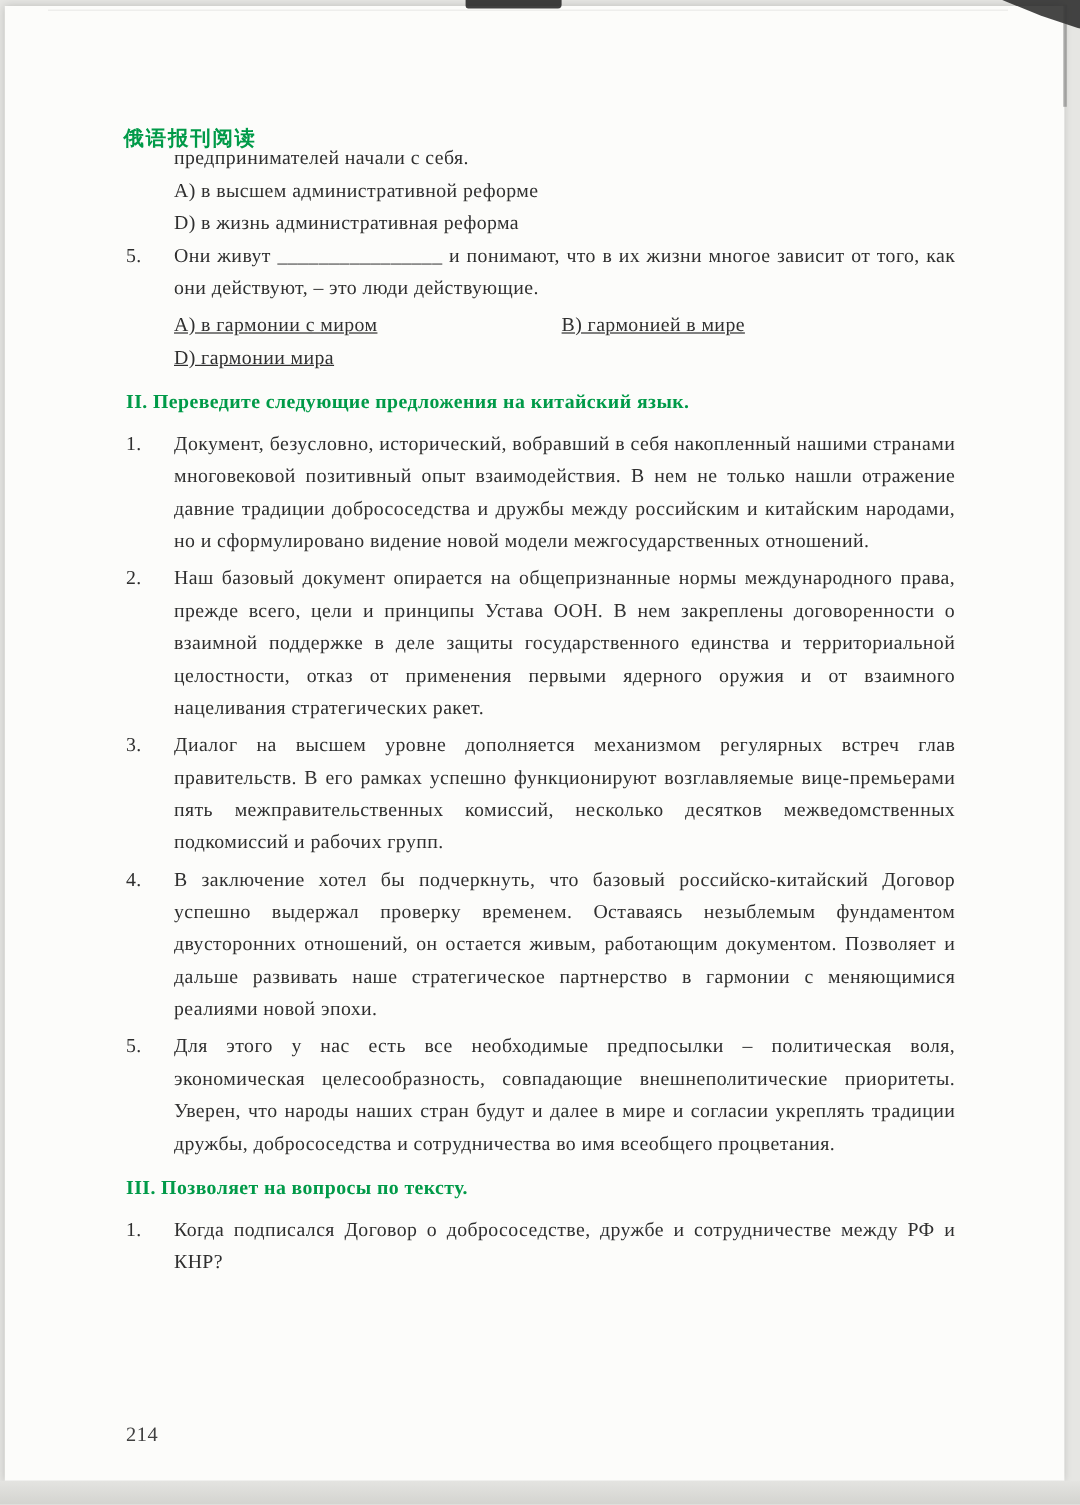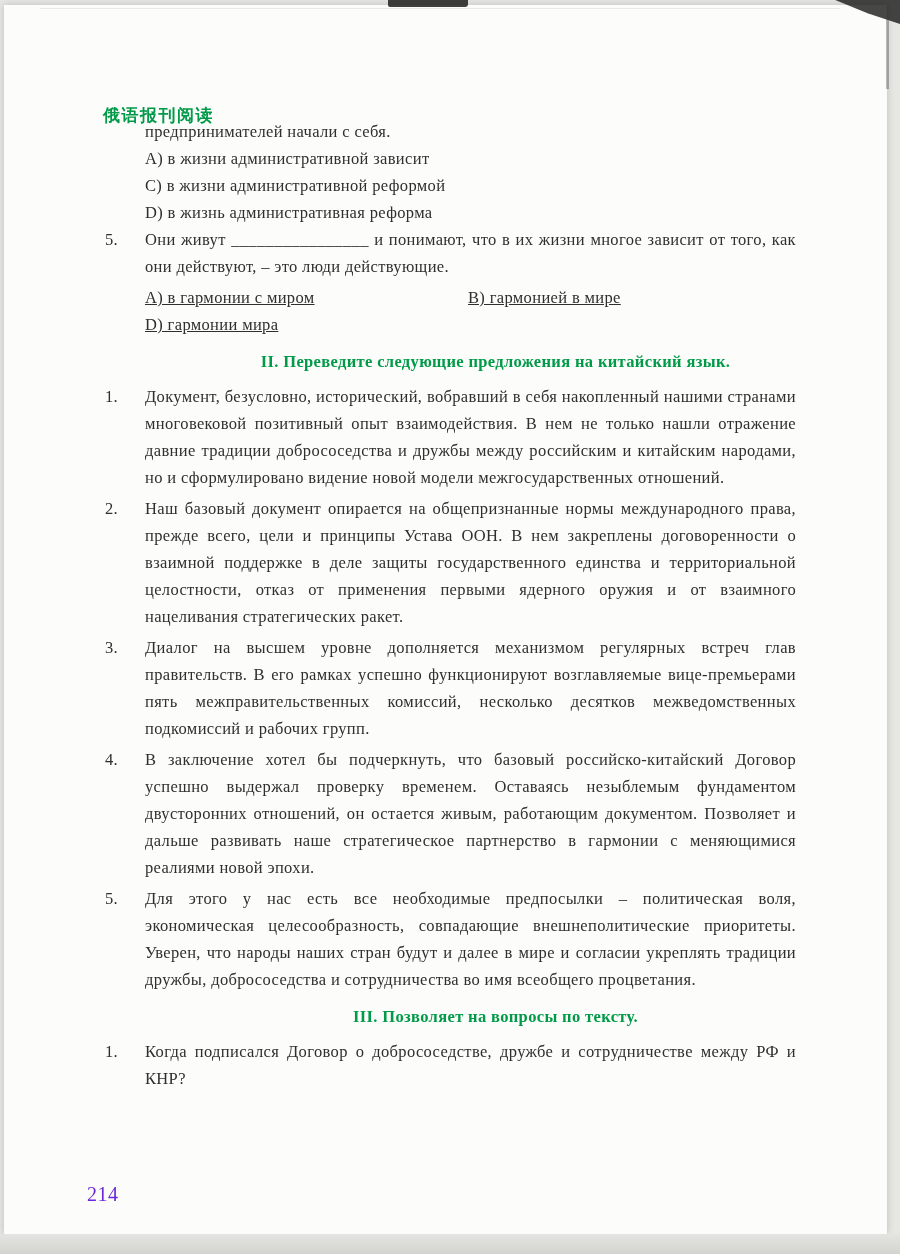--- a/index.html
+++ b/index.html
@@ -61,47 +61,46 @@
   .item { display:flex; margin-left:101px; width:691px; margin-bottom:4px; }
   .item .num { width:40px; flex:none; }
   .item .txt { width:651px; text-align:justify; }
   .opts2 {
     display:grid; grid-template-columns:323px auto;
     margin-left:141px;
     text-decoration:underline;
   }
   .sec-heading {
     margin:10px 0 8px 101px;
-    font-weight:bold; color:#009a48;text-align:center;
+    font-weight:bold; color:#009a48;
   }
   .page-number {
-    position:absolute; left:87px; bottom:48px;
-    font-size:20px; color:#6d28d9; letter-spacing:.5px;
+    position:absolute; left:105px; bottom:48px;
+    font-size:17px; color:#404040; letter-spacing:.5px;
   }
 </style>
 </head>
 <body>
 
 <div class="scan">
   <div class="page"></div>
 
   <div class="art-top-line"></div>
   <div class="art-smudge-top"></div>
   <div class="art-corner-right"></div>
   <div class="art-right-streak"></div>
   <div class="art-bottom-shade"></div>
 
   <div class="cn-header">俄语报刊阅读</div>
 
   <div class="content">
 
     <div class="line">предпринимателей начали с себя.</div>
 
-    <div class="line">A) в жизни административной зависит</div>
-    <div class="line">C) в жизни административной реформой</div>
+    <div class="line">A) в высшем административной реформе</div>
     <div class="line">D) в жизнь административная реформа</div>
 
     <div class="item">
       <span class="num">5.</span>
       <span class="txt">Они живут ________________ и понимают, что в их жизни многое зависит от того, как они действуют, – это люди действующие.</span>
     </div>
 
     <div class="opts2">
       <span>A) в гармонии с миром</span>
       <span>B) гармонией в мире</span>

